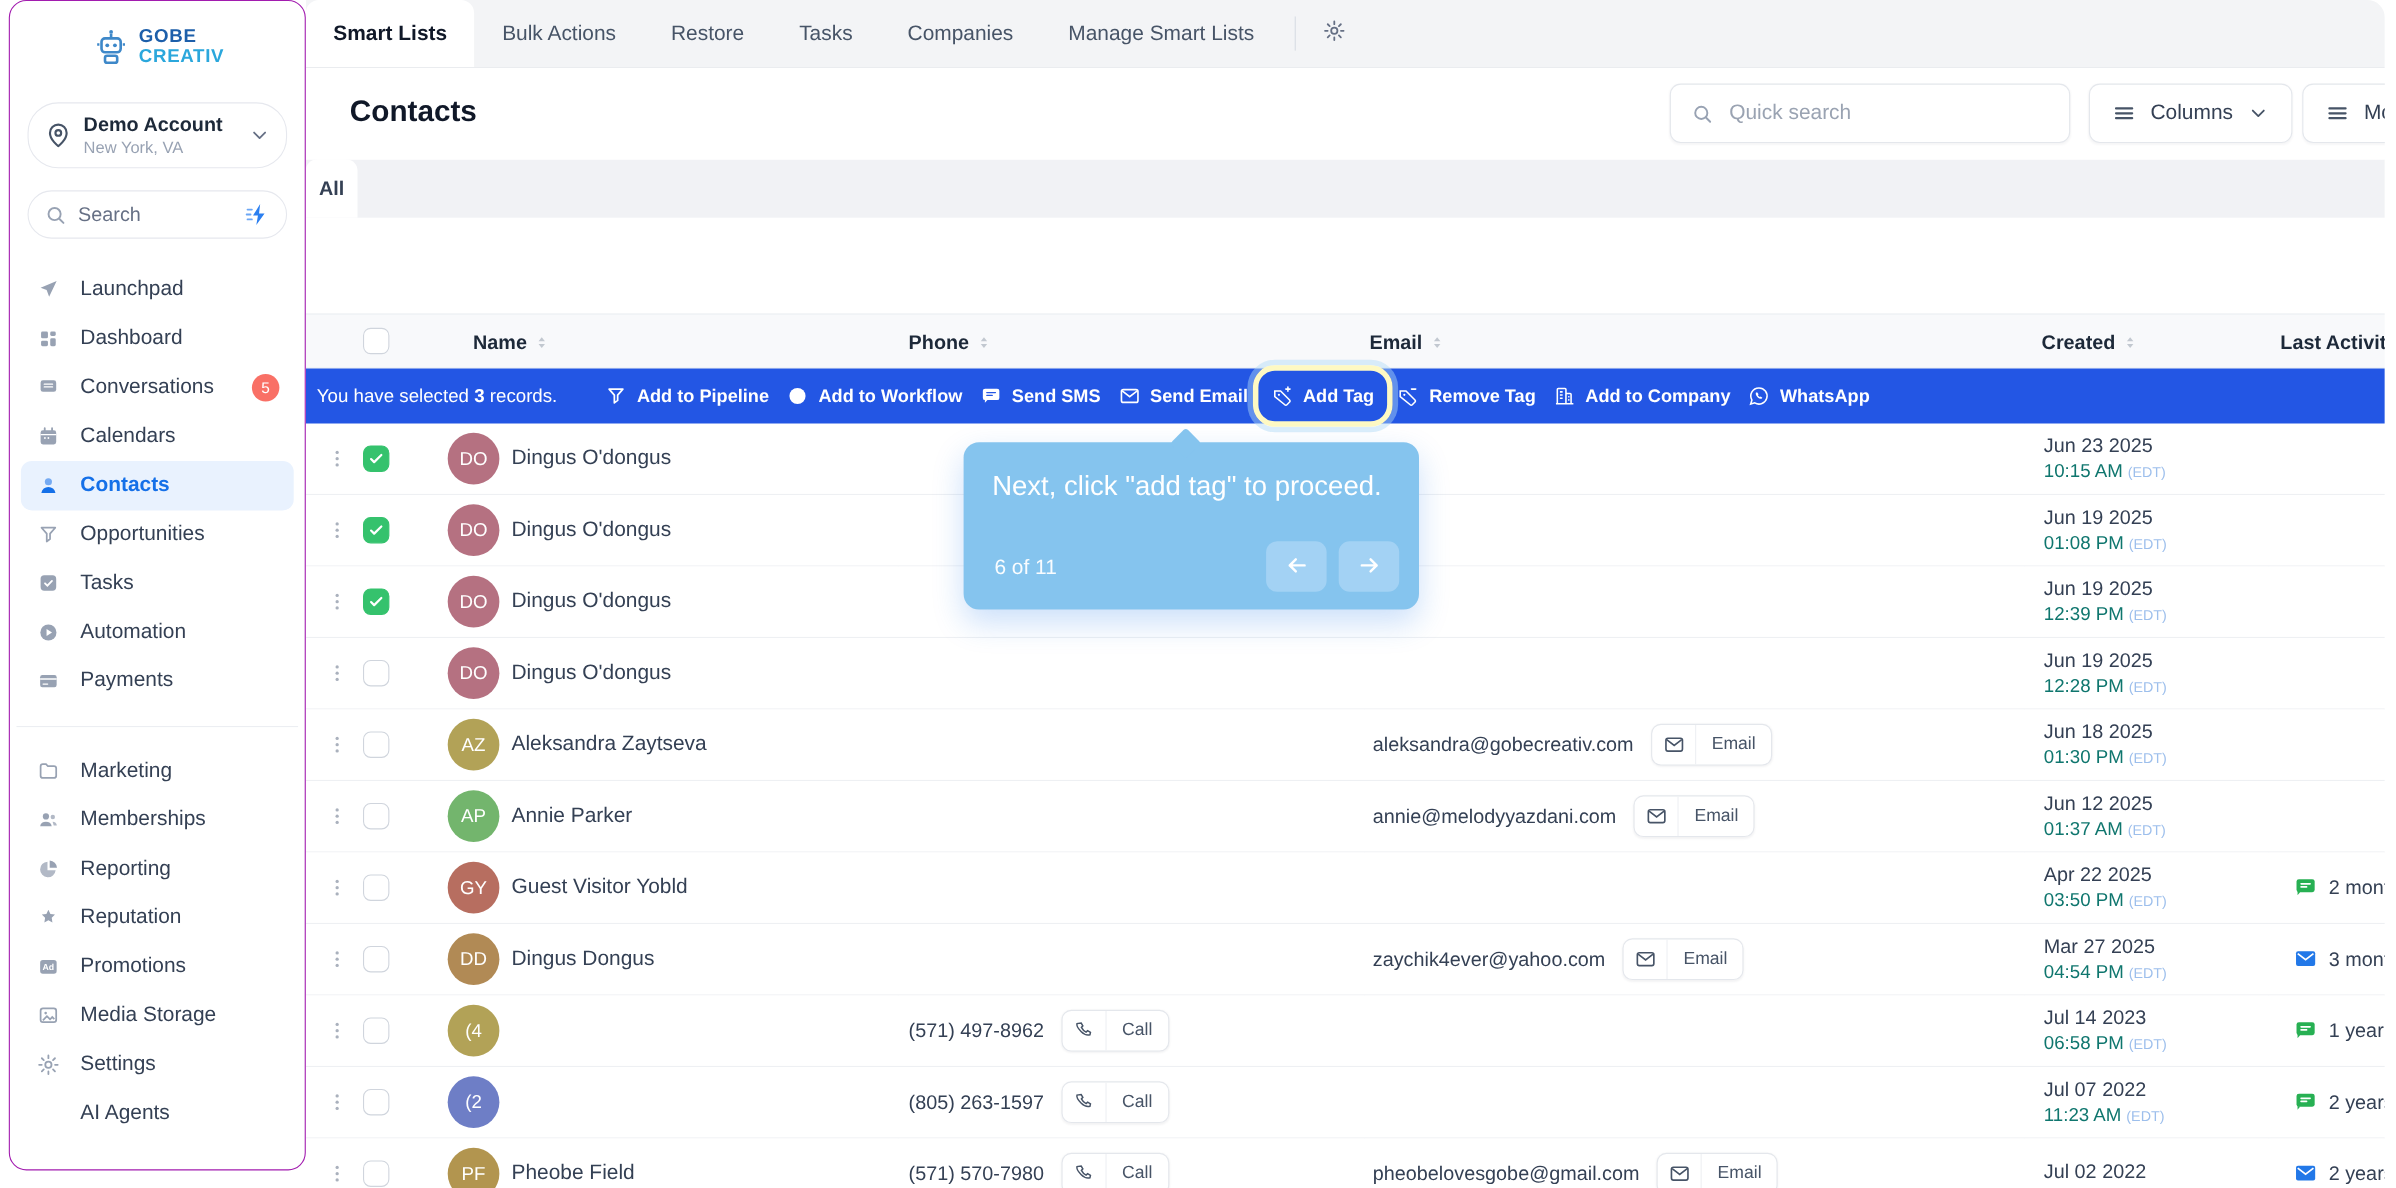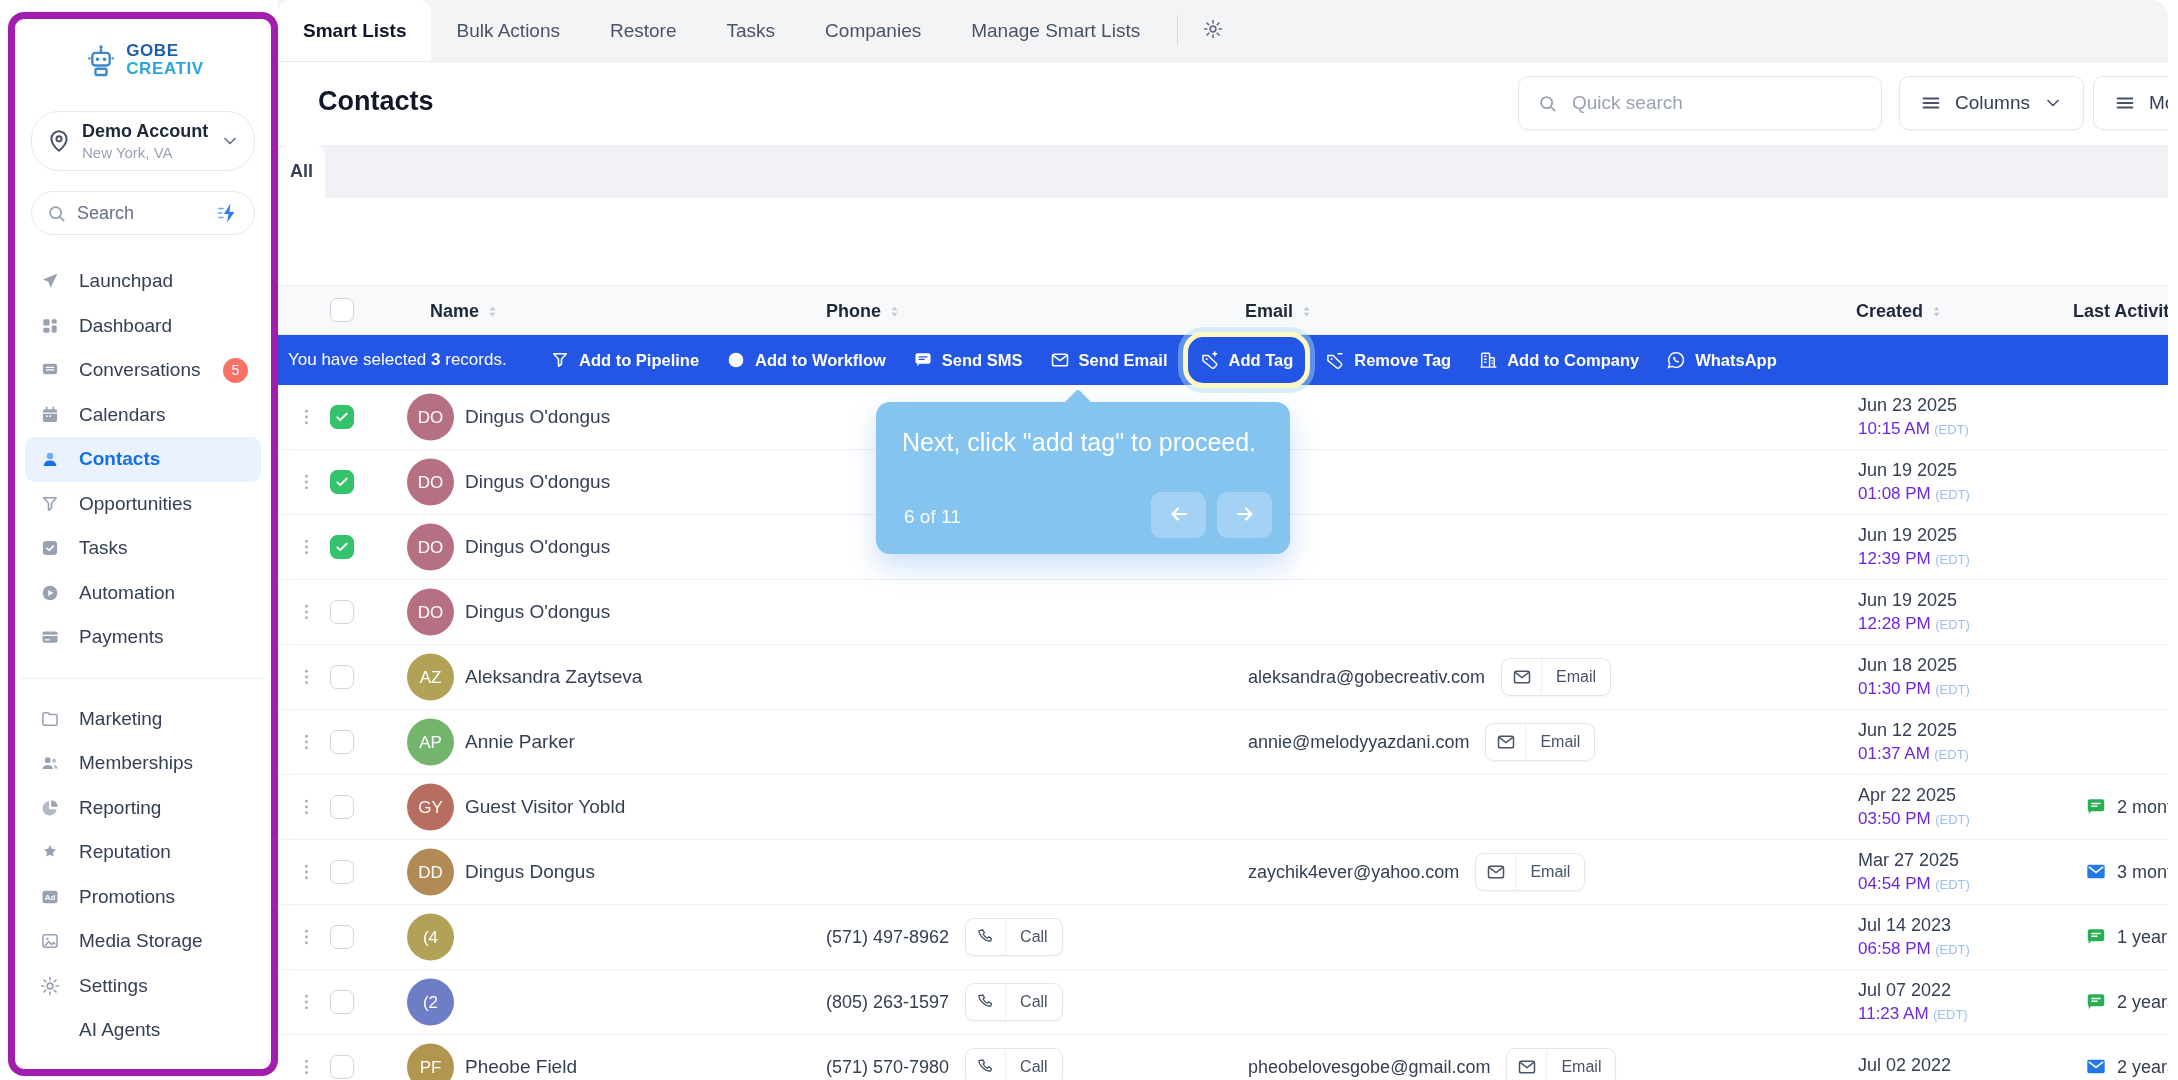--- a/index.html
+++ b/index.html
@@ -1,21 +1,21 @@
 <!DOCTYPE html>
 <html><head>
 <meta charset="utf-8">
 <style>
   * { margin:0; padding:0; box-sizing:border-box; }
   html,body { width:2178px; height:1080px; overflow:hidden; background:#fff;
               font-family:"Liberation Sans", sans-serif; color:#344054; }
 
   
-  .sidebar { position:absolute; left:8px; top:12px; width:270px; height:1064px;
-             background:#fff; border:7px solid #a21caf; border-radius:16px; z-index:5; overflow:hidden; }
+  .sidebar { position:absolute; left:8px; top:0; width:270px; height:1064px;
+             background:#fff; border:1px solid #a21caf; border-radius:16px; z-index:5; overflow:hidden; }
   .logo-row { display:flex; justify-content:center; align-items:center; gap:6px; padding-top:22px; }
   .logo-text { font-weight:bold; font-size:17px; line-height:1.08; letter-spacing:.6px; }
   .logo-l1 { color:#1d5faa; } .logo-l2 { color:#2ba7dc; }
   .account-card { margin:32px 16px 0; border:1px solid #e6e8ee; border-radius:28px;
                   padding:9px 14px; display:flex; align-items:center; gap:10px; background:#fff; }
   .acc-pin { color:#475467; display:flex; }
   .acc-name { font-size:18px; font-weight:bold; color:#1d2939; }
   .acc-loc  { font-size:15px; color:#98a2b3; margin-top:2px; }
   .acc-chev { margin-left:auto; color:#667085; display:flex; }
   .search-pill { margin:20px 16px 0; border:1px solid #e6e8ee; border-radius:24px; height:44px;
@@ -70,21 +70,21 @@
   .thead { position:absolute; top:87px; left:0; right:0; height:50px; background:#f8f9fb;
            border-top:1px solid #eceef2; border-bottom:1px solid #eceef2; }
   .th { position:absolute; top:0; height:50px; display:flex; align-items:center; gap:7px;
         font-size:18px; font-weight:bold; color:#1d2939; cursor:pointer; white-space:nowrap; }
   .sort { color:#c2c8d0; display:flex; }
 
   .bulkbar { position:absolute; top:137px; left:0; right:0; height:50px; background:#2356e4;
              display:flex; align-items:center; color:#fff; padding-left:10px; z-index:3; }
   .bulk-msg { font-size:17px; width:262px; flex:none; }
   .bulk-msg b { font-weight:bold; }
-  .bulk-actions { display:flex; align-items:center; gap:27px; }
+  .bulk-actions { display:flex; align-items:center; gap:16px; }
   .bulk-btn { display:flex; align-items:center; gap:9px; font-size:16.5px; font-weight:bold;
               color:#fff; background:none; border:none; cursor:pointer; white-space:nowrap;
               font-family:"Liberation Sans",sans-serif; }
   .bulk-btn .ic { display:flex; color:#fff; }
   .ring { display:inline-flex; border:5px solid #fef9c3; border-radius:20px; padding:13px 12px;
           margin:-18px -12px; box-shadow:0 0 0 5px rgba(176,217,246,.45); z-index:4; }
 
   .colline { position:absolute; top:187px; bottom:0; width:1px; background:#eef0f3; }
 
   .rows { position:absolute; top:187px; left:0; right:0; }
@@ -101,21 +101,21 @@
   .phone-cell { left:548px; } .email-cell { left:970px; }
   .cell-txt { font-size:18px; color:#344054; }
   .pill-btn { display:flex; align-items:center; height:38px; border:1px solid #e4e7ec; border-radius:9px;
               background:#fff; overflow:hidden; cursor:pointer; box-shadow:0 1px 2px rgba(16,24,40,.05);
               font-family:"Liberation Sans",sans-serif; padding:0; }
   .pill-btn .icpart { width:40px; height:100%; display:flex; align-items:center; justify-content:center;
                       color:#475467; border-right:1px solid #eef0f3; }
   .pill-btn .lbl { padding:0 14px; font-size:16px; color:#475467; }
   .created-cell { left:1580px; }
   .cr-date { font-size:18px; color:#344054; margin-bottom:3px; }
-  .cr-time { font-size:17px; color:#6d28d9; }
+  .cr-time { font-size:17px; color:#0f766e; }
   .cr-tz { font-size:13px; color:#9dbfec; }
   .activity-cell { left:1807px; display:flex; align-items:center; gap:10px; font-size:18px;
                    color:#344054; white-space:nowrap; }
 
   .tooltip { position:absolute; left:598px; top:204px; width:414px; height:152px; background:#85c4ee;
              border-radius:14px; z-index:6; color:#fff; box-shadow:0 12px 28px rgba(21,112,232,.22); }
   .tt-arrow { position:absolute; top:-9px; left:192px; width:20px; height:20px; background:#85c4ee;
               transform:rotate(45deg); border-radius:3px; }
   .tt-text { padding:25px 26px 0; font-size:25px; line-height:1.2; }
   .tt-step { position:absolute; left:28px; bottom:26px; font-size:19px; color:rgba(255,255,255,.95); }

